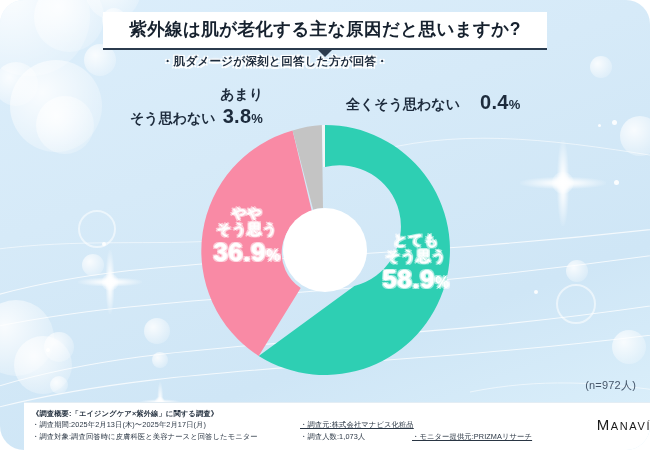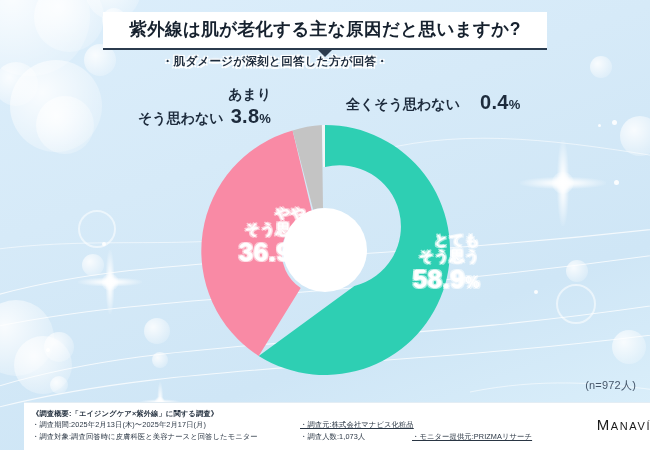--- a/index.html
+++ b/index.html
@@ -12,20 +12,21 @@
     overflow: hidden;
     font-family: "Liberation Sans", "DejaVu Sans", sans-serif;
   }
 
   #infographic {
     position: relative;
     width: 650px;
     height: 450px;
     overflow: hidden;
     background: linear-gradient(160deg, #dceefb 0%, #d6eaf8 35%, #cfe6f6 70%, #dcf0fb 100%);
+    border-radius: 24px;
   }
 
   
   .bg-layer {
     position: absolute;
     inset: 0;
     pointer-events: none;
   }
   .bokeh {
     position: absolute;
@@ -123,21 +124,21 @@
     height: 450px;
   }
   .donut-svg {
     position: absolute;
     left: 195px;
     top: 120px;
   }
 
   .slice-label {
     position: absolute;
-    text-align: right;
+    text-align: center;
     color: #ffffff;
     font-weight: bold;
     line-height: 1.12;
     text-shadow:
       -1.4px -1.4px 0 rgba(255,255,255,0.55),  1.4px -1.4px 0 rgba(255,255,255,0.55),
       -1.4px  1.4px 0 rgba(255,255,255,0.55),  1.4px  1.4px 0 rgba(255,255,255,0.55);
   }
   .slice-label .lbl {
     display: block;
     font-size: 14.5px;
@@ -163,21 +164,21 @@
     white-space: nowrap;
   }
   .out-label .txt { font-size: 14px; }
   .out-label .val { font-size: 20px; letter-spacing: 0.3px; }
   .out-label .val .unit { font-size: 13px; }
 
   #label-amari {
     left: 130px; top: 86px;
     text-align: right;
   }
-  #label-amari .row2 { display: flex; align-items: baseline; gap: 7px; justify-content: flex-start; margin-left: 8px; }
+  #label-amari .row2 { display: flex; align-items: baseline; gap: 7px; justify-content: flex-start; }
 
   #label-zenku {
     left: 346px; top: 90px;
     text-align: left;
   }
   #label-zenku .row { display: flex; align-items: baseline; gap: 20px; }
 
   
   .n-note {
     position: absolute;

